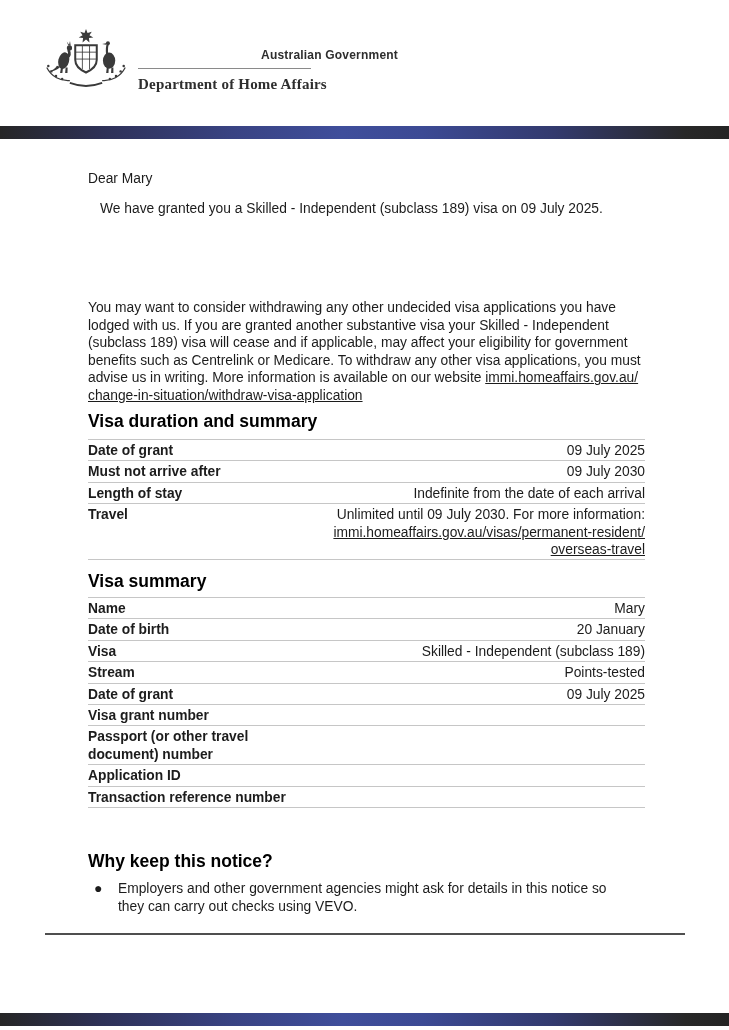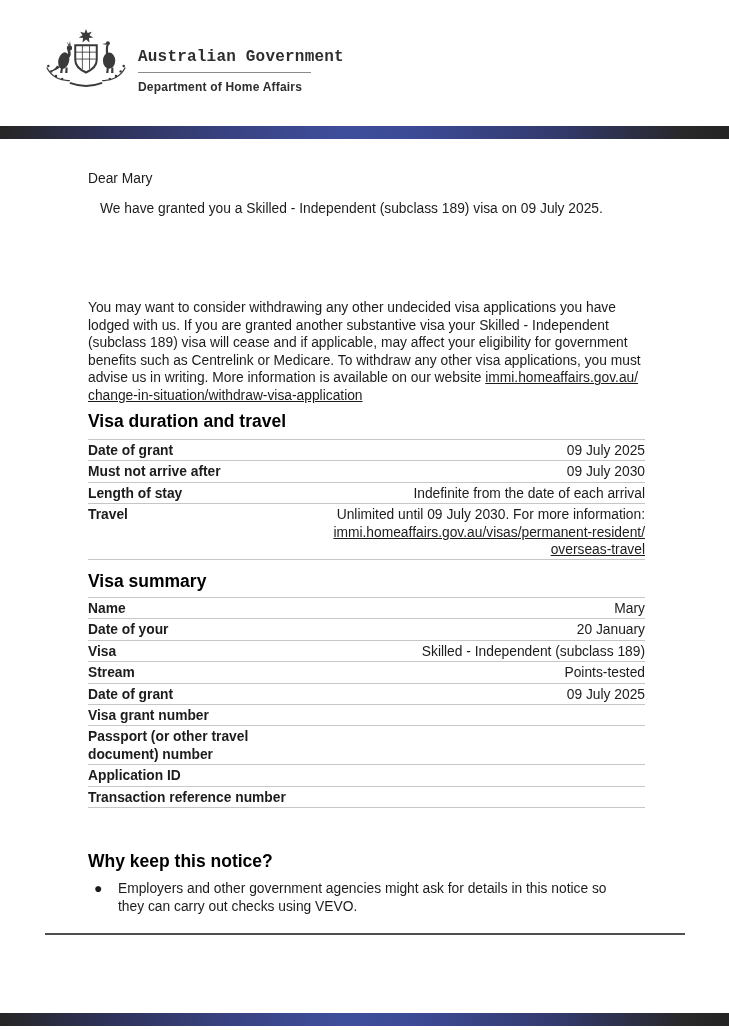--- a/index.html
+++ b/index.html
@@ -6,27 +6,27 @@
   html,body { background:#e8e8e8; }
   .page {
     position:relative; width:729px; height:1030px; margin:0 auto;
     background:#fff; overflow:hidden;
     font-family:"Liberation Sans", sans-serif; color:#1c1c1c;
   }
   
   .crest { position:absolute; left:36px; top:26px; width:100px; height:80px; }
   .gov-block { position:absolute; left:138px; top:48px; width:260px; }
   .gov-title {
-    font-family:Liberation Mono, monospace; font-weight:bold;
-    font-size:16px; color:#2e2e2e; letter-spacing:0.2px;
+    font-family:Liberation Sans, sans-serif; font-weight:bold;
+    font-size:12px; color:#2e2e2e; letter-spacing:0.2px;text-align:right;
   }
   .gov-divider { width:173px; height:1px; background:#8a8a8a; margin:6px 0 7px 0; }
   .dept-title {
-    font-family:Liberation Sans, sans-serif; font-weight:bold;
-    font-size:12px; color:#2e2e2e; letter-spacing:0.2px;
+    font-family:Liberation Serif, serif; font-weight:bold;
+    font-size:15px; color:#2e2e2e; letter-spacing:0.2px;
   }
   .accent-bar {
     position:absolute; left:0; width:729px; height:13px;
     background:linear-gradient(90deg,
       #262626 0%, #2e3157 14%, #394383 32%, #3f4e9b 47%,
       #3c4a94 58%, #333a6e 76%, #282828 94%, #242424 100%);
   }
   .accent-bar.top { top:126px; }
   .accent-bar.bottom { bottom:4px; height:13px; }
   
@@ -121,21 +121,21 @@
   </div>
 
   <div class="accent-bar top"></div>
 
   <div class="greeting">Dear Mary</div>
   <div class="intro">We have granted you a Skilled - Independent (subclass 189) visa on 09 July 2025.</div>
 
 
   <div class="withdraw"><span>You may want to consider withdrawing any other undecided visa applications you have lodged with us. If you are granted another substantive visa your Skilled - Independent (subclass 189) visa will cease and if applicable, may affect your eligibility for government benefits such as Centrelink or Medicare. To withdraw any other visa applications, you must advise us in writing. More information is available on our website </span><a class="doc-link"><span class="link-chunk">immi.homeaffairs.gov.au/</span><span class="link-chunk">change-in-situation/withdraw-visa-application</span></a></div>
 
-  <div class="section-heading h-duration">Visa duration and travel</div>
+  <div class="section-heading h-duration">Visa duration and summary</div>
 
   <div class="kv-table t-duration">
     <div class="kv-row">
       <span class="kv-label">Date of grant</span>
       <span class="kv-value">09 July 2025</span>
     </div>
     <div class="kv-row">
       <span class="kv-label">Must not arrive after</span>
       <span class="kv-value">09 July 2030</span>
     </div>
@@ -150,21 +150,21 @@
   </div>
 
   <div class="section-heading h-summary">Visa summary</div>
 
   <div class="kv-table t-summary">
     <div class="kv-row">
       <span class="kv-label">Name</span>
       <span class="kv-value">Mary</span>
     </div>
     <div class="kv-row">
-      <span class="kv-label">Date of your</span>
+      <span class="kv-label">Date of birth</span>
       <span class="kv-value">20 January</span>
     </div>
     <div class="kv-row">
       <span class="kv-label">Visa</span>
       <span class="kv-value">Skilled - Independent (subclass 189)</span>
     </div>
     <div class="kv-row">
       <span class="kv-label">Stream</span>
       <span class="kv-value">Points-tested</span>
     </div>

